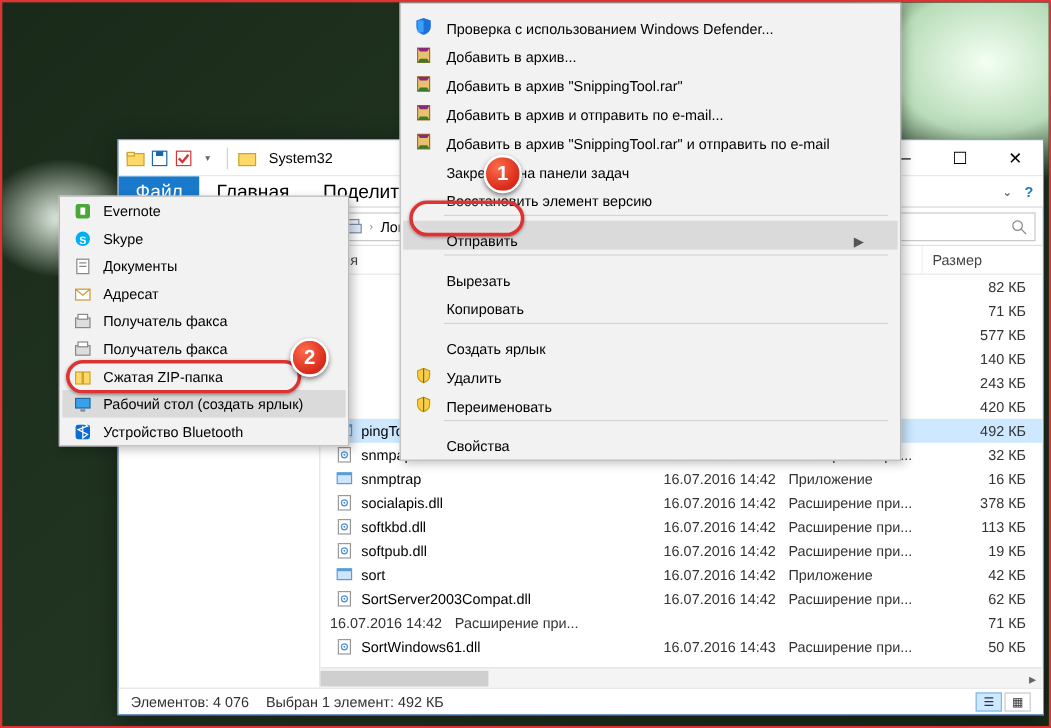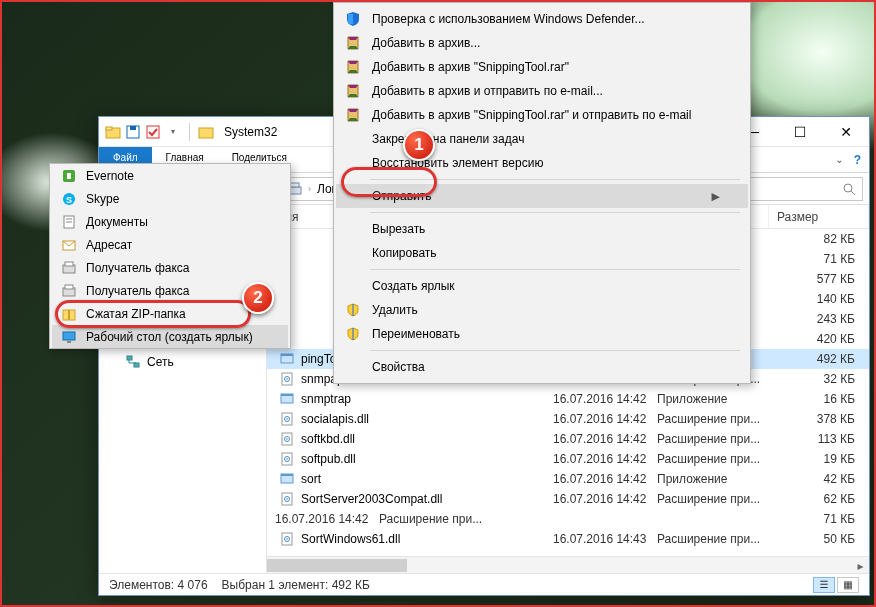--- a/index.html
+++ b/index.html
@@ -28,21 +28,21 @@
   .titlebar .left { display:flex; align-items:center; gap:4px; padding:0 6px; }
   .titlebar .tico { width:16px; height:16px; display:inline-flex; align-items:center; justify-content:center; }
   .titlebar .sep { width:1px; height:18px; background:#d0d0d0; margin:0 4px;}
   .titlebar .title { padding-left:6px; }
   .titlebar .wctrl { margin-left:auto; display:flex; }
   .titlebar .wbtn { width:46px; height:30px; display:flex; align-items:center;
                     justify-content:center; font-size:14px; }
 
   .ribbon { height:26px; display:flex; align-items:stretch; background:#fff;
             border-bottom:1px solid #d8d8d8; }
-  .ribbon .tab { padding:5px 14px 4px; font-size:10px; }
+  .ribbon .tab { padding:5px 14px 4px; font-size:16px; }
   .ribbon .tab.file { background:#1979ca; color:#fff; }
   .ribbon .expand { margin-left:auto; display:flex; gap:10px; align-items:center; padding:0 8px; color:#555; }
 
   .addr { height:32px; display:flex; align-items:center; gap:6px; padding:0 6px;
           border-bottom:1px solid #e0e0e0; }
   .addr .nav { display:flex; gap:4px; }
   .addr .navbtn { width:22px; height:22px; display:flex; align-items:center;
                   justify-content:center; color:#8a8a8a; font-size:14px;}
   .addr .pathbox { flex:1; height:24px; border:1px solid #c8c8c8; display:flex;
                    align-items:center; padding:0 6px; gap:6px; font-size:12px; overflow:hidden;}
@@ -82,21 +82,21 @@
             padding:0 10px; gap:14px; font-size:12px; color:#333; background:#fff;}
   .status .views{margin-left:auto;display:flex;gap:2px;}
   .status .vbtn{width:22px;height:16px;border:1px solid #c8c8c8;display:flex;
                 align-items:center;justify-content:center;font-size:10px;}
   .status .vbtn.active{background:#cde8ff;border-color:#7fb8ea;}
 
   
   .ctx{ position:absolute; left:331px; top:0; width:418px; background:#f2f2f2;
         border:1px solid #b8b8b8; box-shadow:3px 3px 8px rgba(0,0,0,.25);
         padding:4px 2px; }
-  .ctx .mi{ display:flex; align-items:center; height:24px; padding:0 28px 0 36px;
+  .ctx .mi{ display:flex; align-items:flex-end; height:24px; padding:0 28px 0 36px;
             position:relative; font-size:12px;}
   .ctx .mi .mico{position:absolute; left:8px; width:18px; height:18px; display:flex;
                  align-items:center; justify-content:center; font-size:13px;}
   .ctx .mi .rarrow{margin-left:auto;color:#555;font-size:11px;}
   .ctx .mi.hover{background:#dadada;gap:36px;}
   .ctx .sep{height:1px;background:#d4d4d4;margin:4px 8px 4px 34px;}
   .ctx .mi.cut{overflow:hidden;}
 
   
   .cap{ position:absolute; border:3px solid #d33; border-radius:18px;
@@ -655,18 +655,27 @@
     </div>
     <div class="mi hover">
       <span class="mico">
         <svg width="16" height="16">
           <rect x="2" y="3" width="12" height="8" fill="#3aa0e8" stroke="#1a6aa8"></rect>
           <rect x="6" y="12" width="4" height="2" fill="#888"></rect>
         </svg>
       </span>
       <span>Рабочий стол (создать ярлык)</span>
     </div>
+    <div class="mi">
+      <span class="mico">
+        <svg width="16" height="16">
+          <rect x="2" y="2" width="12" height="12" rx="2" fill="#0a6ed1"></rect>
+          <path d="M8 3v10l4-3-8-4 8-3-4-3" fill="none" stroke="#fff" stroke-width="1"></path>
+        </svg>
+      </span>
+      <span>Устройство Bluetooth</span>
+    </div>
   </div>
 
 <div class="cap cap1"></div>
 <div class="cap cap2"></div>
 <div class="badge b1">1</div>
 <div class="badge b2">2</div>
 
 </body></html>

